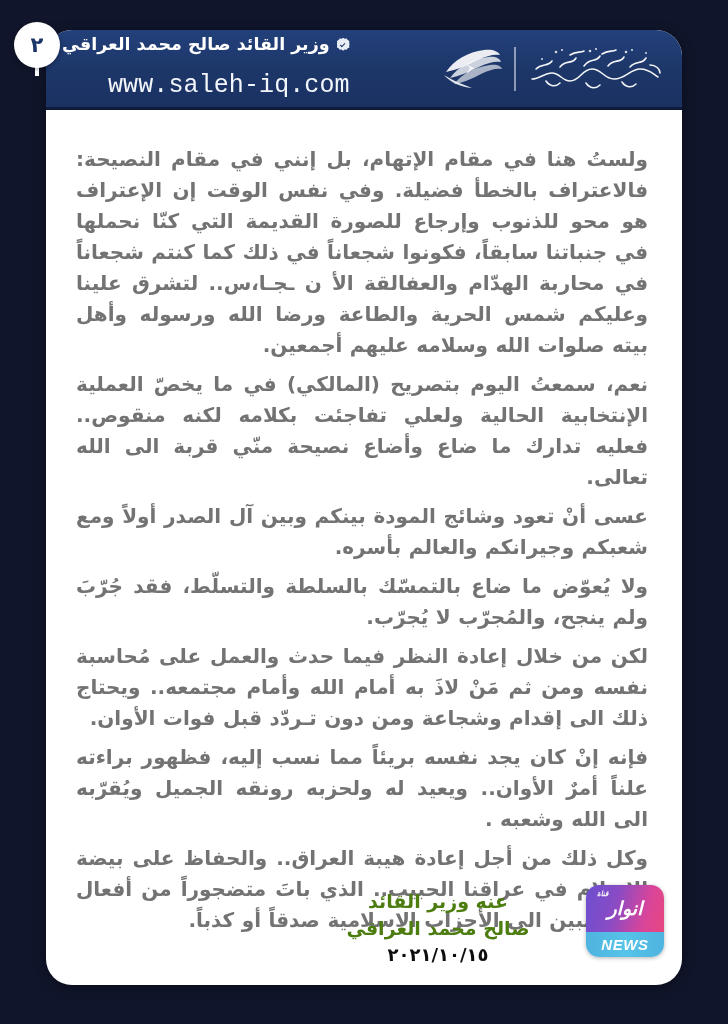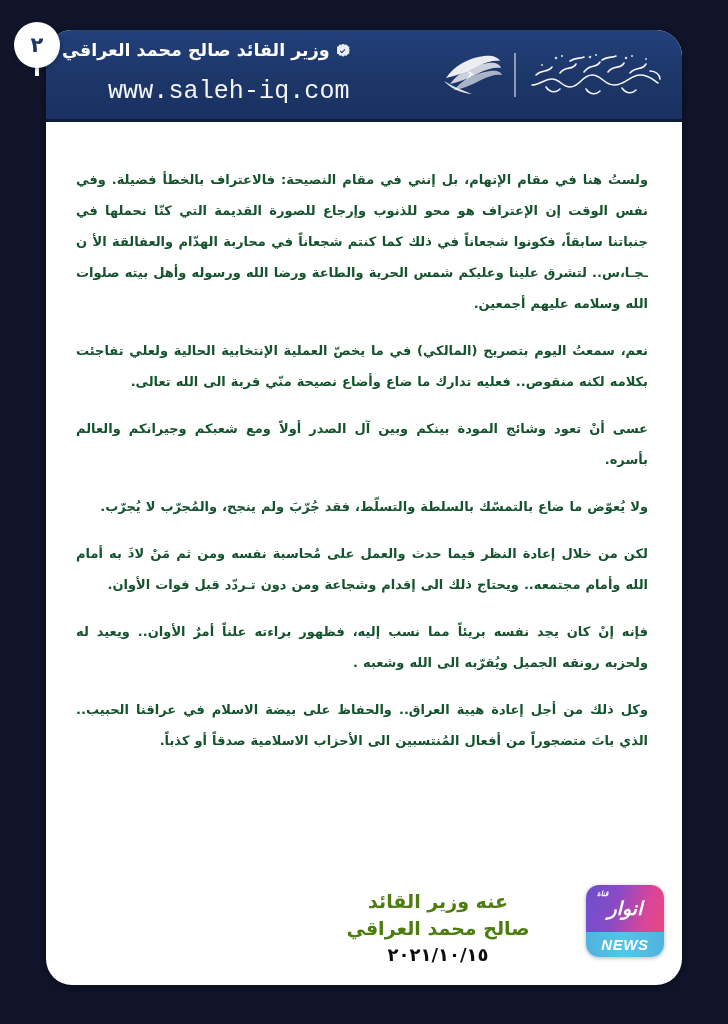--- a/index.html
+++ b/index.html
@@ -16,21 +16,21 @@
   
   .card{
     position:absolute;left:46px;top:30px;width:636px;height:955px;
     background:#ffffff;
     border-radius:26px;
     box-shadow:0 2px 12px rgba(0,0,0,.45);
     overflow:hidden;
   }
   
   .header{
-    position:relative;height:92px;width:100%;
+    position:relative;height:80px;width:100%;
     background:linear-gradient(180deg,#22407a 0%,#1d3668 55%,#1a3162 100%);
     border-bottom:3px solid #0e1c3c;
     display:flex;align-items:center;justify-content:space-between;
     padding:0 18px 0 16px;box-sizing:border-box;
   }
   .hdr-right{
     display:flex;flex-direction:column;align-items:flex-start;
     justify-content:center;line-height:1.15;padding-bottom:2px;
   }
   .hdr-title{
@@ -69,27 +69,27 @@
   .badge-stem{
     position:absolute;left:35px;top:62px;width:4px;height:14px;
     background:#ffffff;z-index:4;
   }
   
   .body{
     padding:26px 34px 0 30px;box-sizing:border-box;
     direction:rtl;text-align:justify;
   }
   .para{
-    color:#14532d;
-    font-size:13px;
+    color:#737373;
+    font-size:20px;
     line-height:31px;
     font-weight:bold;
     text-align:justify;
     text-align-last:right;
-    margin:16px 0 2px 0;
+    margin:8px 0 2px 0;
     word-spacing:.5px;
     font-family:"DejaVu Sans",sans-serif;
   }
   
   .signature{
     position:absolute;right:0;left:0;top:858px;
     direction:rtl;text-align:center;
     padding-right:0;
   }
   .sig-inner{

